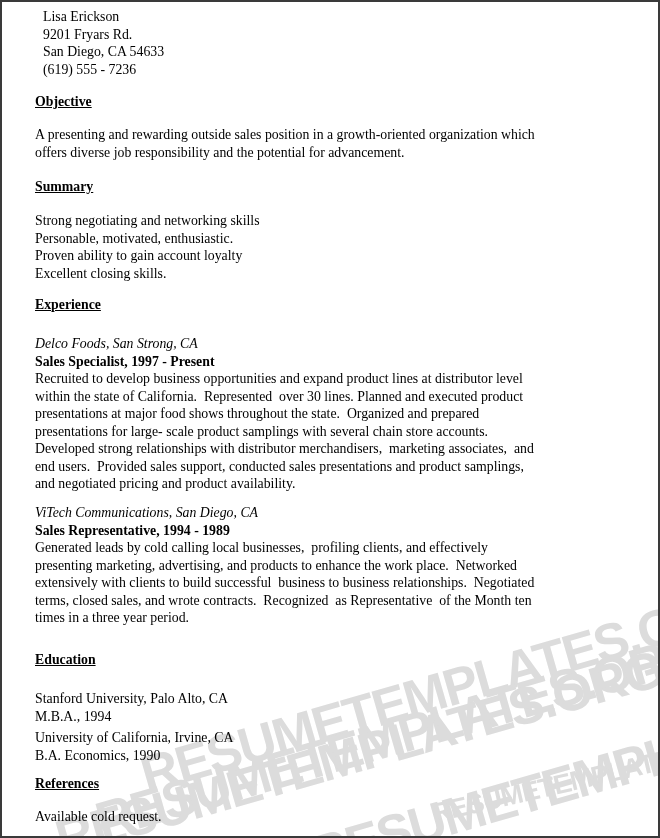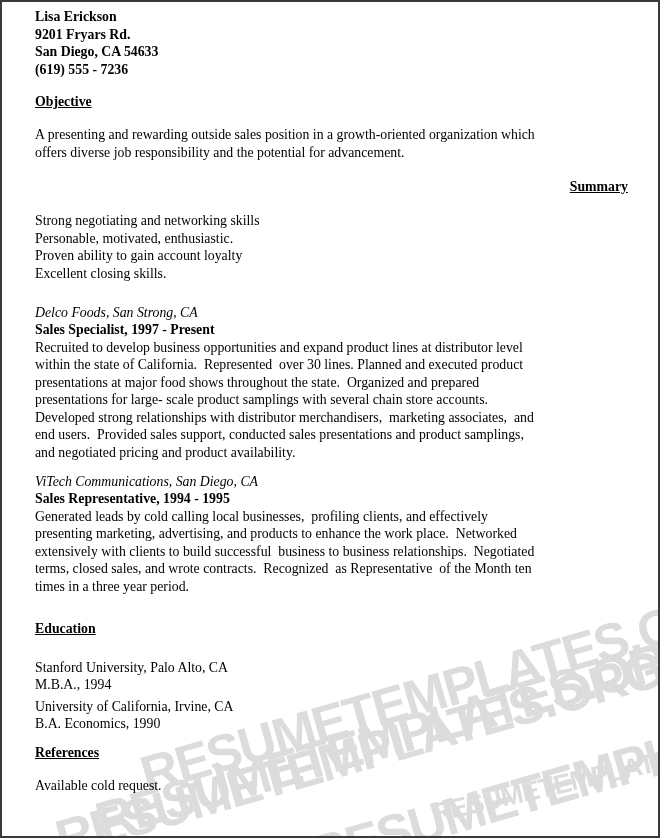--- a/index.html
+++ b/index.html
@@ -34,31 +34,31 @@
   .wm4 { left: 430px; top: 799px; font-size: 27px; letter-spacing: -1px; transform: rotate(-13deg); }
   
   .content {
     position: relative;
     z-index: 1;
     padding: 6px 30px 0 33px;
     font-size: 13.8px;
     line-height: 17.5px;
   }
   .multiline { white-space: pre-wrap; }
-  .hdr-line { font-weight: bold; }
+  .hdr-line { font-weight: normal; margin-left: 8px; }
   .section-heading {
     font-weight: bold;
     text-decoration: underline;
   }
   .company { font-style: italic; }
   .job-title { font-weight: bold; }
   
   .m-obj-h  { margin-top: 15px; }
   .m-obj-p  { margin-top: 15.5px; }
-  .m-sum-h  { margin-top: 17px; text-align: right; }
+  .m-sum-h  { margin-top: 17px; }
   .m-sum-p  { margin-top: 16.5px; }
   .m-exp-h  { margin-top: 14px; }
   .m-job1   { margin-top: 21.5px; }
   .m-job2   { margin-top: 11.5px; }
   .m-edu-h  { margin-top: 24.5px; text-decoration: underline; }
   .m-edu1   { margin-top: 21.5px; }
   .m-edu2   { margin-top: 4px; }
   .m-ref-h  { margin-top: 11px; }
   .m-ref-p  { margin-top: 15.5px; }
 </style>
@@ -87,36 +87,37 @@
     <div class="section-heading m-obj-h">Objective</div>
     <div class="multiline m-obj-p">A presenting and rewarding outside sales position in a growth-oriented organization which
 offers diverse job responsibility and the potential for advancement.</div>
 
     <div class="section-heading m-sum-h">Summary</div>
     <div class="multiline m-sum-p">Strong negotiating and networking skills
 Personable, motivated, enthusiastic.
 Proven ability to gain account loyalty
 Excellent closing skills.</div>
 
+    <div class="section-heading m-exp-h">Experience</div>
 
     <div class="m-job1">
       <div class="company">Delco Foods, San Strong, CA</div>
       <div class="job-title">Sales Specialist, 1997 - Present</div>
       <div class="multiline">Recruited to develop business opportunities and expand product lines at distributor level
 within the state of California.  Represented  over 30 lines. Planned and executed product
 presentations at major food shows throughout the state.  Organized and prepared
 presentations for large- scale product samplings with several chain store accounts.
 Developed strong relationships with distributor merchandisers,  marketing associates,  and
 end users.  Provided sales support, conducted sales presentations and product samplings,
 and negotiated pricing and product availability.</div>
     </div>
 
     <div class="m-job2">
       <div class="company">ViTech Communications,  San Diego, CA</div>
-      <div class="job-title">Sales Representative, 1994 - 1995</div>
+      <div class="job-title">Sales Representative, 1994 - 1989</div>
       <div class="multiline">Generated leads by cold calling local businesses,  profiling clients, and effectively
 presenting marketing, advertising, and products to enhance the work place.  Networked
 extensively with clients to build successful  business to business relationships.  Negotiated
 terms, closed sales, and wrote contracts.  Recognized  as Representative  of the Month ten
 times in a three year period.</div>
     </div>
 
     <div class="section-heading m-edu-h">Education</div>
 
     <div class="m-edu1">

